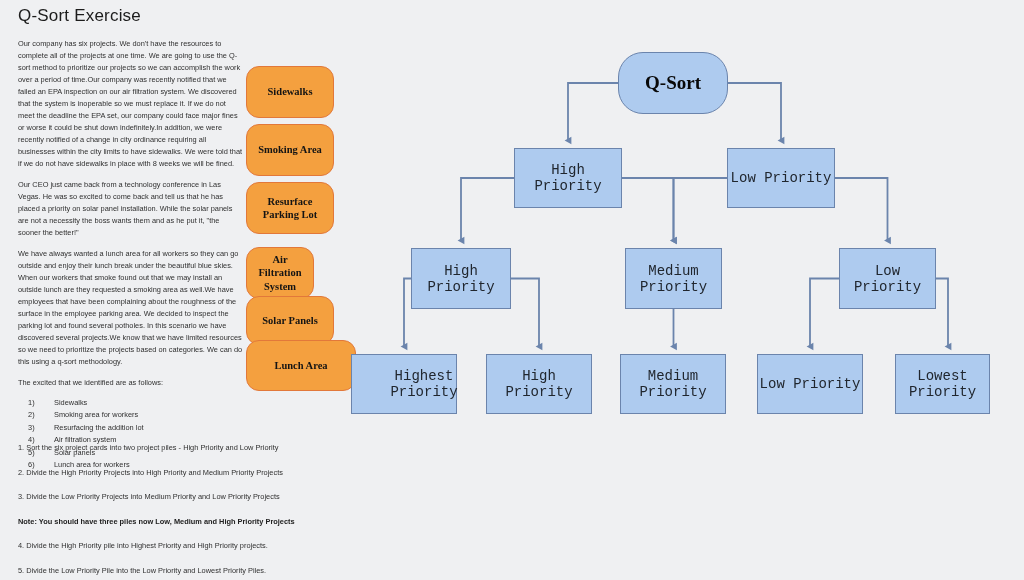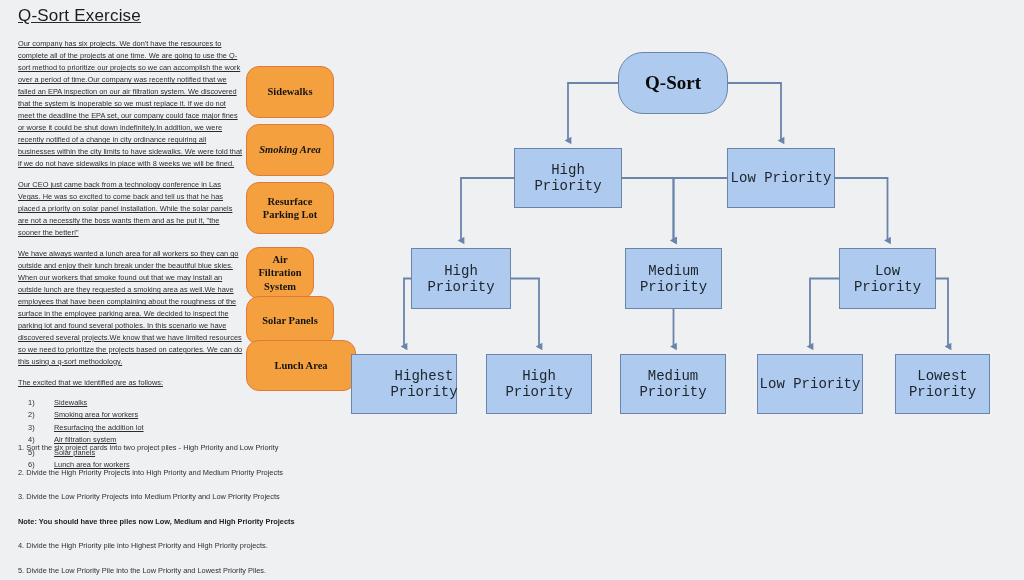--- a/index.html
+++ b/index.html
@@ -16,21 +16,20 @@
     font-family: "Liberation Sans", sans-serif;
   }
 
   
   #text-col {
     position: absolute;
     left: 18px;
     top: 6px;
     width: 226px;
     color: #2b2b2b;
-    text-decoration: underline;
   }
   #doc-title {
     font-size: 17px;
     font-weight: 400;
     letter-spacing: 0.2px;
     color: #1c1c1c;
     margin: 0 0 12px 0;
     line-height: 1.2;
   }
   .para {
@@ -157,21 +156,21 @@
       <div class="step">1. Sort the six project cards into two project piles - High Priority and Low Priority</div>
       <div class="step">2. Divide the High Priority Projects into High Priority and Medium Priority Projects</div>
       <div class="step">3. Divide the Low Priority Projects into Medium Priority and Low Priority Projects</div>
       <div class="step note">Note: You should have three piles now Low, Medium and High Priority  Projects</div>
       <div class="step">4. Divide the High Priority pile into Highest Priority and High Priority projects.</div>
       <div class="step">5. Divide the Low Priority Pile into the Low Priority and Lowest Priority Piles.</div>
     </div>
 
   <div id="cards-layer">
       <div class="card" style="left: 246px; top: 66px; width: 88px; height: 52px;">Sidewalks</div>
-      <div class="card" style="left: 246px; top: 124px; width: 88px; height: 52px; font-style: italic;">Smoking Area</div>
+      <div class="card" style="left: 246px; top: 124px; width: 88px; height: 52px;">Smoking Area</div>
       <div class="card" style="left: 246px; top: 182px; width: 88px; height: 52px;">Resurface<br>Parking Lot</div>
       <div class="card" style="left: 246px; top: 247px; width: 68px; height: 52px;">Air Filtration<br>System</div>
       <div class="card" style="left: 246px; top: 296px; width: 88px; height: 49px;">Solar Panels</div>
       <div class="card" style="left: 246px; top: 340px; width: 110px; height: 51px;">Lunch Area</div>
     </div>
 
   <svg id="flow" viewBox="0 0 1024 580" xmlns="http://www.w3.org/2000/svg">
     <defs>
       <marker id="arrowhead" markerWidth="9" markerHeight="9" refX="4.4" refY="4.2" orient="auto" markerUnits="userSpaceOnUse">
         <path d="M0.6,0.8 L8.2,0.8 L4.4,7.6 Z" fill="#6B84AC"></path>

